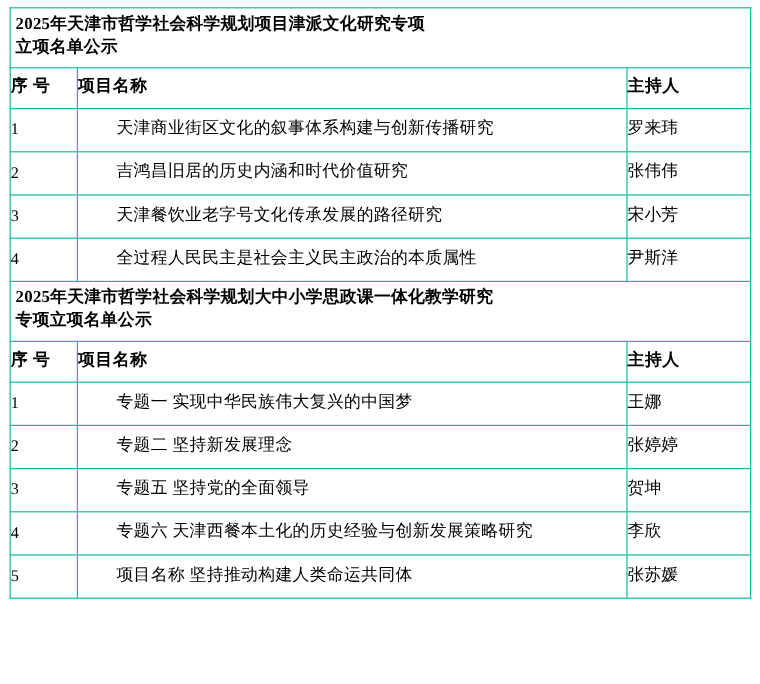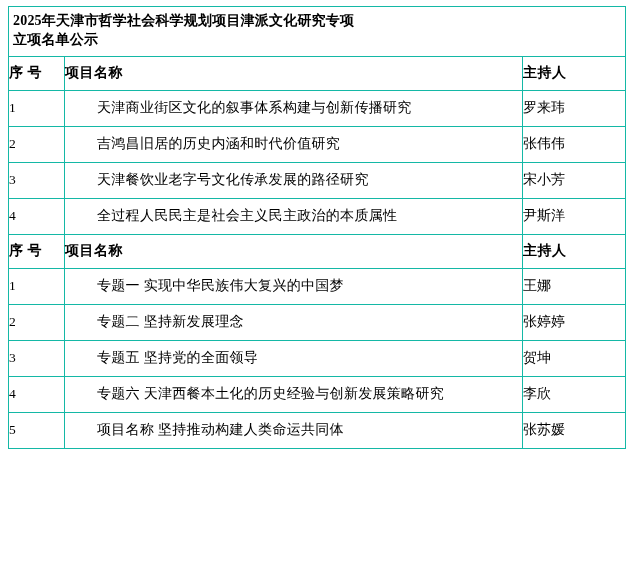--- a/index.html
+++ b/index.html
@@ -105,20 +105,26 @@
         <td class="data-cell no">3</td>
         <td class="data-cell name">天津餐饮业老字号文化传承发展的路径研究</td>
         <td class="data-cell host">宋小芳</td>
       </tr>
       <tr>
         <td class="data-cell no">4</td>
         <td class="data-cell name">全过程人民民主是社会主义民主政治的本质属性</td>
         <td class="data-cell host">尹斯洋</td>
       </tr>
 
+      <tr>
+        <td class="section-title" colspan="3">
+          <span class="line">2025年天津市哲学社会科学规划大中小学思政课一体化教学研究</span>
+          <span class="line">专项立项名单公示</span>
+        </td>
+      </tr>
 
       <tr>
         <td class="head-cell">序 号</td>
         <td class="head-cell">项目名称</td>
         <td class="head-cell">主持人</td>
       </tr>
 
       <tr>
         <td class="data-cell no">1</td>
         <td class="data-cell name">专题一  实现中华民族伟大复兴的中国梦</td>

